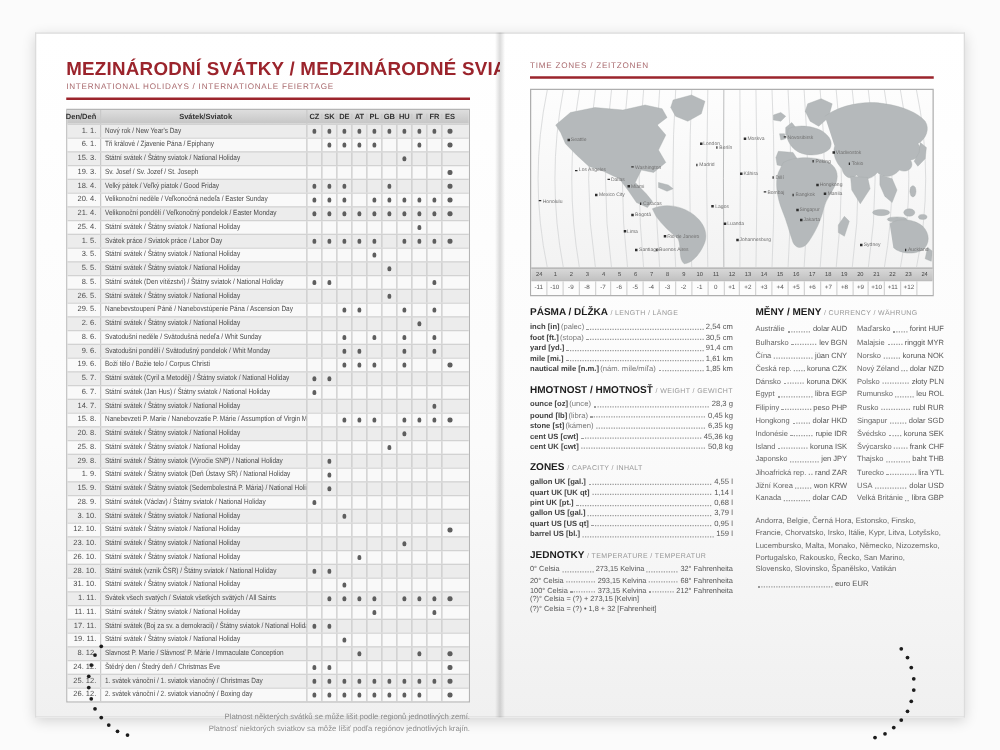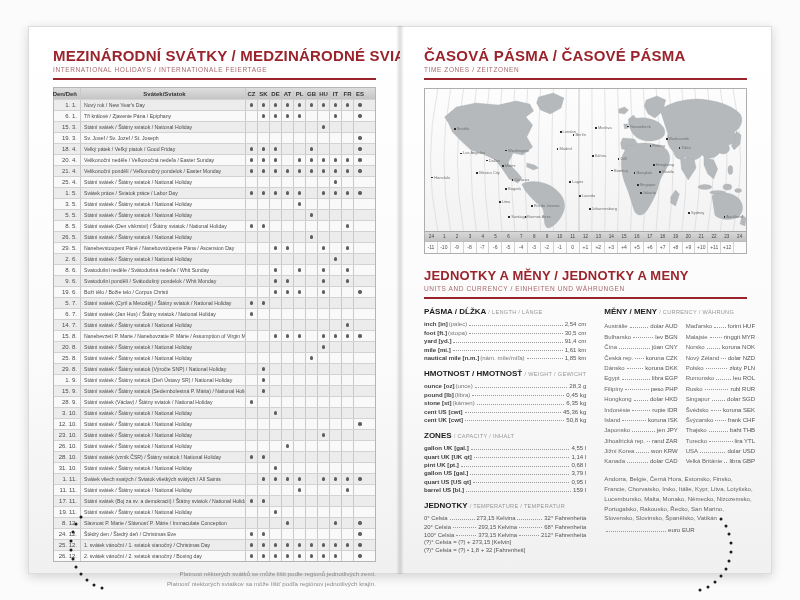--- a/index.html
+++ b/index.html
@@ -1061,21 +1061,20 @@
 
       <div class="footnote">
         <div>Platnost některých svátků se může lišit podle regionů jednotlivých zemí.</div>
         <div>Platnosť niektorých sviatkov sa môže líšiť podľa regiónov jednotlivých krajín.</div>
       </div>
     </div>
   </div>
 
   <div class="page right">
     <div class="inner">
-      <div class="pg-title">ČASOVÁ PÁSMA / ČASOVÉ PÁSMA</div>
       <div class="pg-subtitle">TIME ZONES / ZEITZONEN</div>
       <div class="red-rule"></div>
 
       <div class="map-box">
         <div class="map-canvas">
           <svg viewBox="0 0 656 284" preserveAspectRatio="none">
             <g id="meridians" stroke="#d6d8d9" stroke-width="1.4" fill="none">
                 <path d="M26.24,0 Q-3.9360000000000035,142 26.24,284"></path>
                 <path d="M52.48,0 Q24.927999999999997,142 52.48,284"></path>
                 <path d="M78.72,0 Q53.792,142 78.72,284"></path>
@@ -1213,25 +1212,20 @@
             <span>+7</span>
             <span>+8</span>
             <span>+9</span>
             <span>+10</span>
             <span>+11</span>
             <span>+12</span>
             <span></span>
           </div>
       </div>
 
-      <div style="margin-top:14px;">
-        <div class="pg-title" style="font-size:13px;">JEDNOTKY A MĚNY / JEDNOTKY A MENY</div>
-        <div class="pg-subtitle">UNITS AND CURRENCY / EINHEITEN UND WÄHRUNGEN</div>
-        <div class="red-rule"></div>
-      </div>
 
       <div class="units-wrap">
         <div class="units-left">
           <div>
               <div class="u-sec">
                 <div class="u-title"><span>PÁSMA / DĹŽKA</span> <span class="en">/ LENGTH / LÄNGE</span></div>
                 <div class="u-item">
                   <span class="u-label">inch [in]</span>
                   <span class="u-note">(palec)</span>
                   <span class="leader"></span>

